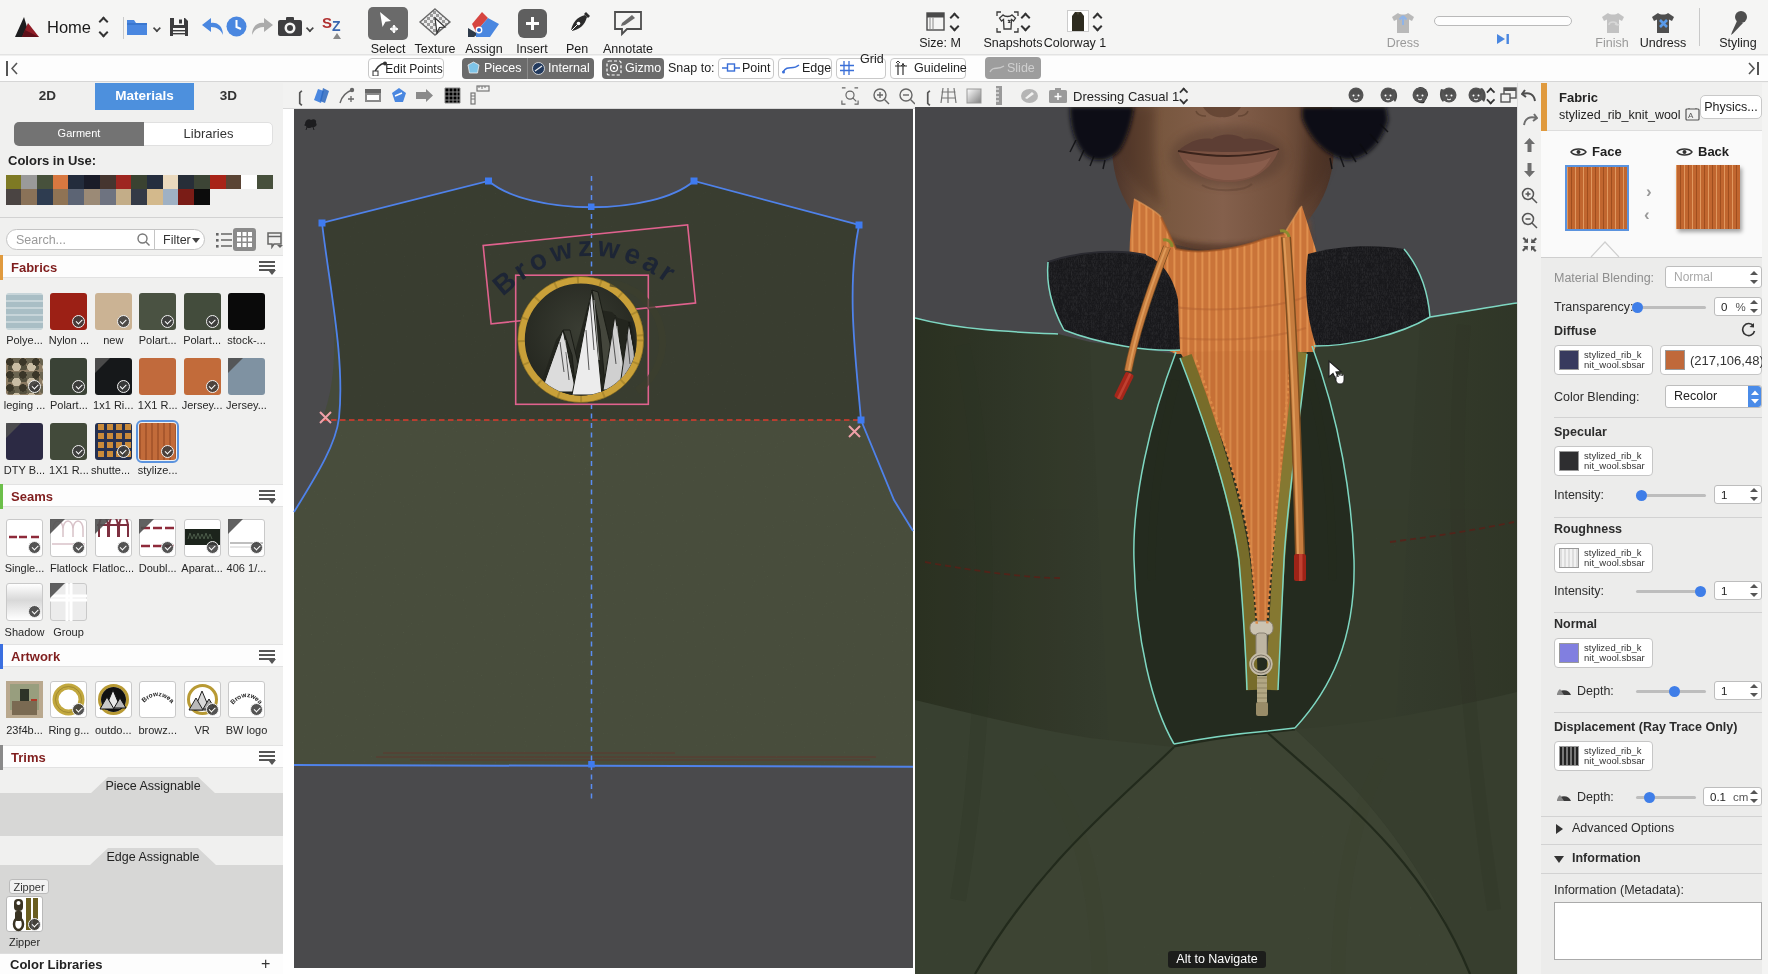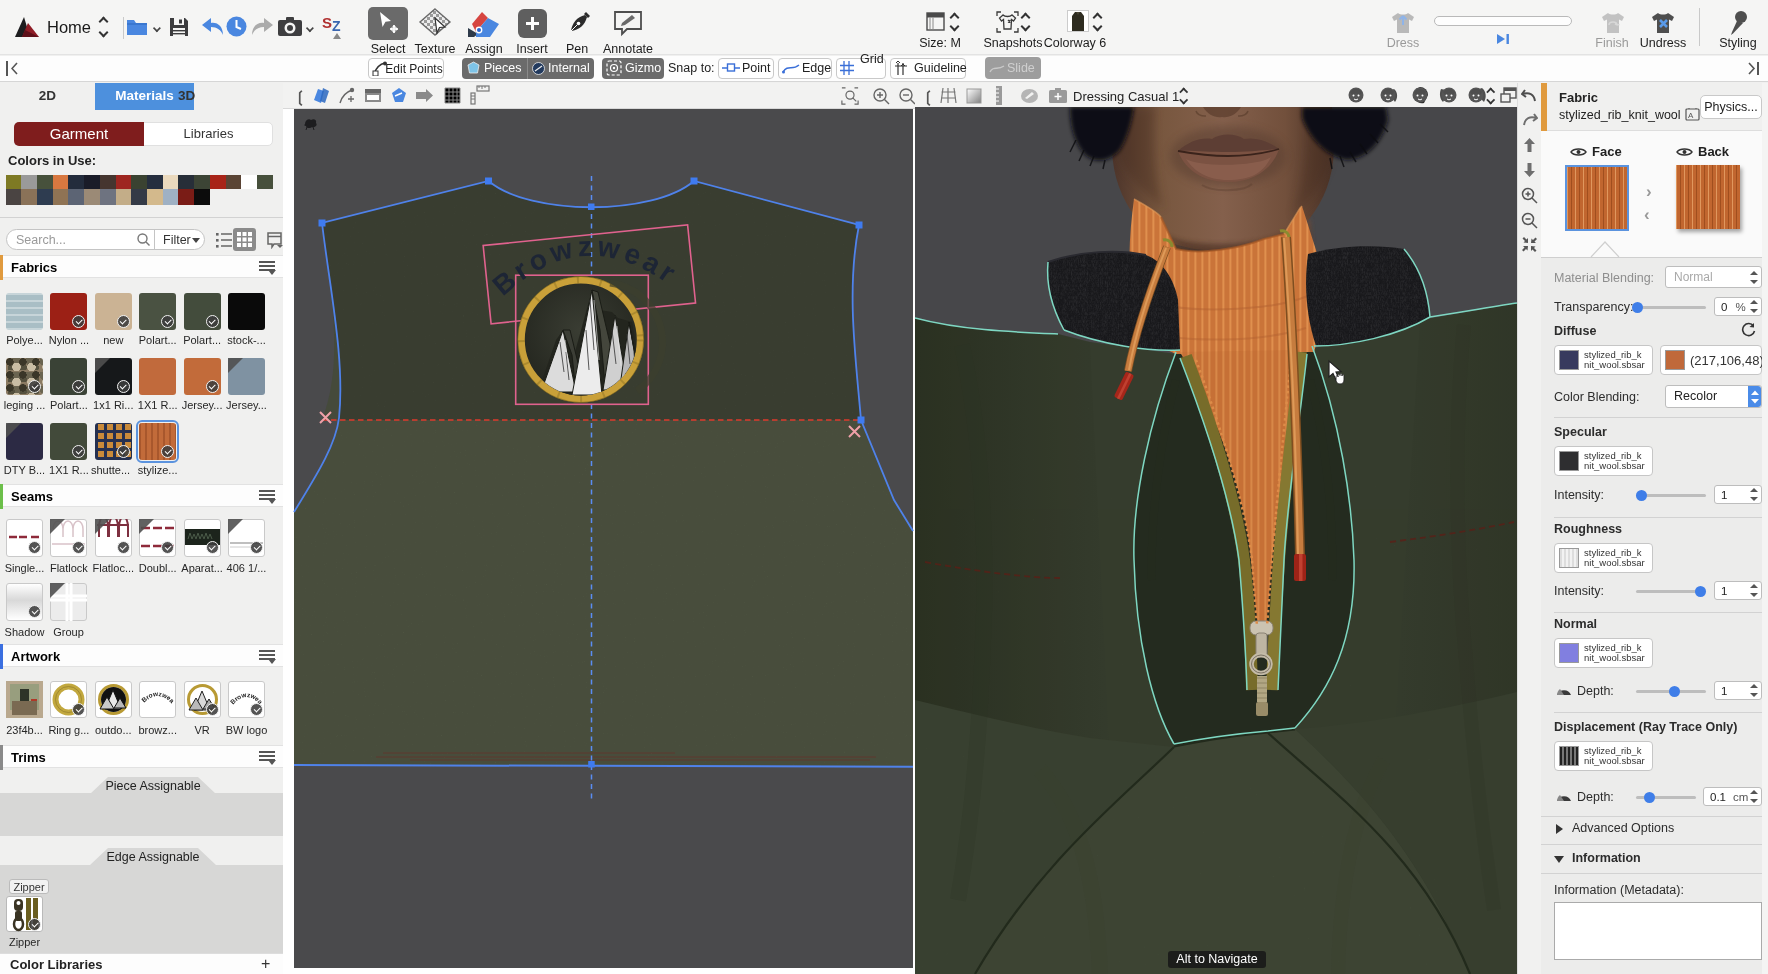--- a/index.html
+++ b/index.html
@@ -5,21 +5,21 @@
 html,body{width:1768px;height:974px;overflow:hidden}
 body{font-family:"Liberation Sans",sans-serif;position:relative;background:#f0f0ef;font-size:12px;color:#222}
 .abs{position:absolute}
 .lbl{position:absolute;text-align:center;color:#1c1c1c}
 svg{display:block}
 .thumb{position:absolute;border-radius:3px}
 .badge{position:absolute;width:13px;height:13px;border-radius:50%;background:rgba(60,60,60,.88);border:1px solid #f2f2f2}
 .badge:after{content:"";position:absolute;left:2.5px;top:3px;width:5px;height:2.5px;border-left:1.8px solid #fff;border-bottom:1.8px solid #fff;transform:rotate(-45deg)}
 .cloud{position:absolute;left:0;top:0;width:0;height:0;border-top:15px solid rgba(80,80,80,.9);border-right:15px solid transparent}
 .shead{position:absolute;left:0;width:283px;height:23px;background:#fdfdfd;border-top:1px solid #e2e2e2;border-bottom:1px solid #e2e2e2}
-.shead b{position:absolute;left:11px;top:4px;font-size:13px;color:#000000}
+.shead b{position:absolute;left:11px;top:4px;font-size:13px;color:#7f1d1d}
 .ham{position:absolute;right:8px;top:5px;width:16px;height:12px}
 .ham i{display:block;height:2px;background:#555;margin-bottom:2px}
 .ham:after{content:"";position:absolute;right:-1px;bottom:-2px;border-left:4px solid transparent;border-right:4px solid transparent;border-top:5px solid #555}
 .tlabel{position:absolute;font-size:11px;color:#262626;text-align:center;white-space:nowrap}
 .pill{position:absolute;background:#fff;border:1px solid #c4c4c4;border-radius:11px}
 .rbtn{position:absolute;background:#fff;border:1px solid #c9c9c9;border-radius:4px;font-size:12.5px;color:#222;text-align:center}
 .darkbtn{position:absolute;background:#6b6b6b;border-radius:4px;color:#fff;font-size:12.5px}
 .chev2{position:absolute;width:11px}
 .chev2 i{position:absolute;left:0;width:7px;height:7px;border-right:2.2px solid #333;border-bottom:2.2px solid #333}
 .chev2 .u{top:2px;transform:rotate(-135deg)}
@@ -157,21 +157,21 @@
 <div class="lbl" style="left:973px;top:36px;width:80px;font-size:12.5px">Snapshots</div>
 <div class="abs" style="left:1067px;top:10px;width:22px;height:22px;background:#fff;border:1px solid #ccc"></div>
 <svg class="abs" style="left:1071px;top:11px" width="14" height="20" viewBox="0 0 14 20">
     <path d="M4 1 h6 l3 4 v15 h-12 v-15 z" fill="#2e2c20"></path>
     <path d="M5 1 l2 3 2-3" fill="#4a4434"></path>
   </svg>
 <div class="chev2" style="left:1094px;top:12px;height:20px">
     <i class="u"></i>
     <i class="d"></i>
   </div>
-<div class="lbl" style="left:1035px;top:36px;width:80px;font-size:12.5px">Colorway 6</div>
+<div class="lbl" style="left:1035px;top:36px;width:80px;font-size:12.5px">Colorway 1</div>
 <svg class="abs" style="left:1390px;top:11px" width="26" height="24" viewBox="0 0 26 24">
     <path d="M8 2 L2 6 L4 10 L7 8.5 L7 22 H19 L19 8.5 L22 10 L24 6 L18 2 C16 4 10 4 8 2Z" fill="#b9b9b9"></path>
     <path d="M13 14 V5 M13 5 L9.5 8.5 M13 5 L16.5 8.5" stroke="#8fb4e8" stroke-width="2" fill="none"></path>
   </svg>
 <div class="lbl" style="left:1363px;top:36px;width:80px;font-size:12.5px;color:#9a9a9a">Dress</div>
 <div class="abs" style="left:1434px;top:16px;width:138px;height:10px;border:1px solid #b9b9b9;border-radius:5px;background:#fdfdfd"></div>
 <svg class="abs" style="left:1496px;top:33px" width="14" height="12" viewBox="0 0 14 12">
     <path d="M1 1 L9 6 L1 11Z" fill="#4a87e0"></path>
     <rect x="10.5" y="1" width="2.4" height="10" fill="#4a87e0"></rect>
   </svg>
@@ -253,21 +253,21 @@
 <div class="abs" style="left:1007px;top:61px;color:#cfcfcf;font-size:12.5px">Slide</div>
 <div class="abs" style="left:1748px;top:62px">
     <svg width="14" height="13" viewBox="0 0 14 13">
       <path d="M1 1 L6 6.5 L1 12" stroke="#555" stroke-width="1.6" fill="none"></path>
       <rect x="9" y="0" width="2" height="13" fill="#555"></rect>
     </svg>
   </div>
 <div class="abs" style="left:0;top:83px;width:283px;height:27px;background:#f0f0ef"></div>
 <div class="abs" style="left:95px;top:83px;width:99px;height:27px;background:#4d90dd;color:#fff;font-weight:bold;font-size:13.5px;text-align:center;line-height:26px">Materials</div>
 <div class="abs" style="left:0px;top:83px;width:95px;height:27px;font-weight:bold;font-size:13.5px;color:#333;text-align:center;line-height:26px">2D</div>
-<div class="abs" style="left:178px;top:83px;width:89px;height:27px;font-weight:bold;font-size:13.5px;color:#333;text-align:left;line-height:26px">3D</div>
+<div class="abs" style="left:184px;top:83px;width:89px;height:27px;font-weight:bold;font-size:13.5px;color:#333;text-align:center;line-height:26px">3D</div>
 <div class="abs" style="left:283px;top:83px;width:632px;height:26px;background:#f2f2f1;border-bottom:1px solid #d8d8d8"></div>
 <div class="abs" style="left:294px;top:88px;font-size:15px;color:#555;font-weight:bold">❲</div>
 <svg class="abs" style="left:312px;top:87px" width="20" height="18" viewBox="0 0 20 18">
     <path d="M6 2 L12 4 L9 16 L2 13Z" fill="#4a87e0"></path>
     <path d="M11 1 L17 4 L13 16 L8 14Z" fill="#2a67c0" opacity=".85"></path>
   </svg>
 <svg class="abs" style="left:338px;top:87px" width="18" height="18" viewBox="0 0 18 18">
     <path d="M2 16 C4 9 8 5 14 3" stroke="#666" stroke-width="1.4" fill="none"></path>
     <circle cx="14" cy="3" r="2.2" fill="#666"></circle>
     <path d="M10 12 h6 M13 9 v6" stroke="#666" stroke-width="1.3"></path>
@@ -393,21 +393,21 @@
     <i class="u"></i>
     <i class="d"></i>
   </div>
 <svg class="abs" style="left:1500px;top:87px" width="17" height="16" viewBox="0 0 17 16">
     <rect x="4" y="1" width="12" height="10" fill="none" stroke="#555" stroke-width="1.4"></rect>
     <rect x="4" y="1" width="12" height="3" fill="#555"></rect>
     <rect x="1" y="7" width="9" height="8" fill="#f2f2f1" stroke="#555" stroke-width="1.4"></rect>
   </svg>
 <div class="abs" style="left:0;top:110px;width:283px;height:864px;background:#f0f0ef"></div>
 <div class="abs" style="left:14px;top:122px;width:259px;height:24px;background:#fff;border-radius:5px;border:1px solid #e0e0e0"></div>
-<div class="abs" style="left:14px;top:122px;width:130px;height:24px;background:#7f1d1d;border-radius:5px 0 0 5px;color:#fff;text-align:center;line-height:23px;font-size:15px">Garment</div>
+<div class="abs" style="left:14px;top:122px;width:130px;height:24px;background:#737373;border-radius:5px 0 0 5px;color:#fff;text-align:center;line-height:23px;font-size:11px">Garment</div>
 <div class="abs" style="left:144px;top:122px;width:129px;height:24px;color:#333;text-align:center;line-height:23px;font-size:13px">Libraries</div>
 <div class="abs" style="left:8px;top:153px;font-weight:bold;font-size:13px;color:#222">Colors in Use:</div>
 <div class="abs" style="left:5.5px;top:174.5px;width:15.8px;height:14.7px;background:#7e7a24"></div>
 <div class="abs" style="left:21.2px;top:174.5px;width:15.8px;height:14.7px;background:#9a9a9a"></div>
 <div class="abs" style="left:36.9px;top:174.5px;width:15.8px;height:14.7px;background:#47513c"></div>
 <div class="abs" style="left:52.7px;top:174.5px;width:15.8px;height:14.7px;background:#d87840"></div>
 <div class="abs" style="left:68.4px;top:174.5px;width:15.8px;height:14.7px;background:#232c3c"></div>
 <div class="abs" style="left:84.1px;top:174.5px;width:15.8px;height:14.7px;background:#1a1c28"></div>
 <div class="abs" style="left:99.8px;top:174.5px;width:15.8px;height:14.7px;background:#45352f"></div>
 <div class="abs" style="left:115.5px;top:174.5px;width:15.8px;height:14.7px;background:#9e2620"></div>

